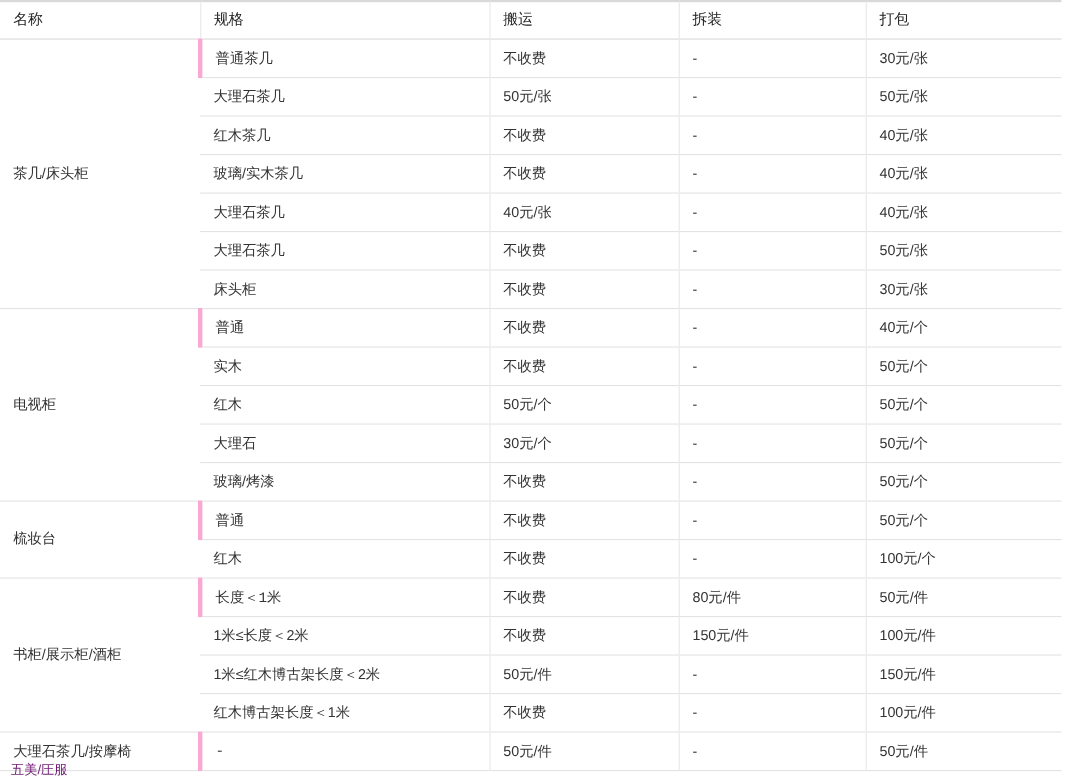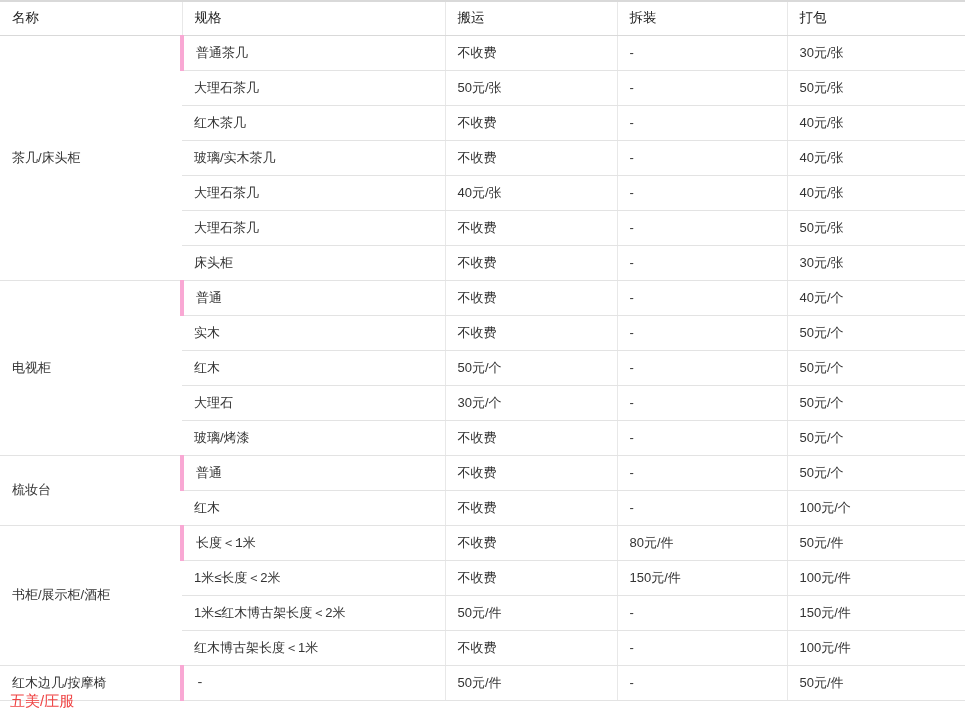--- a/index.html
+++ b/index.html
@@ -66,22 +66,22 @@
     border-left: 1px solid #e8e8e8;
   }
   table.price-table td.group-cell + td {
     border-left: 4px solid #f9a8d4;
     font-family: Liberation Mono, monospace;
   }
   .footer-note {
     position: absolute;
     left: 10px;
     bottom: 0px;
-    font-size: 15px;
-    color: #ef4444;
+    font-size: 12px;
+    color: #701a75;
     height: 16px;
     overflow: hidden;
     white-space: nowrap;
   }
 </style>
 </head>
 <body>
 
 <div class="sheet">
   <table class="price-table">
@@ -208,21 +208,21 @@
           <td>-</td>
           <td>150元/件</td>
         </tr>
         <tr>
           <td>红木博古架长度＜1米</td>
           <td>不收费</td>
           <td>-</td>
           <td>100元/件</td>
         </tr>
         <tr>
-          <td class="group-cell" rowspan="1">红木边几/按摩椅</td>
+          <td class="group-cell" rowspan="1">大理石茶几/按摩椅</td>
           <td>-</td>
           <td>50元/件</td>
           <td>-</td>
           <td>50元/件</td>
         </tr>
       </tbody>
   </table>
 
   <div class="footer-note">五美/圧服</div>
 </div>

